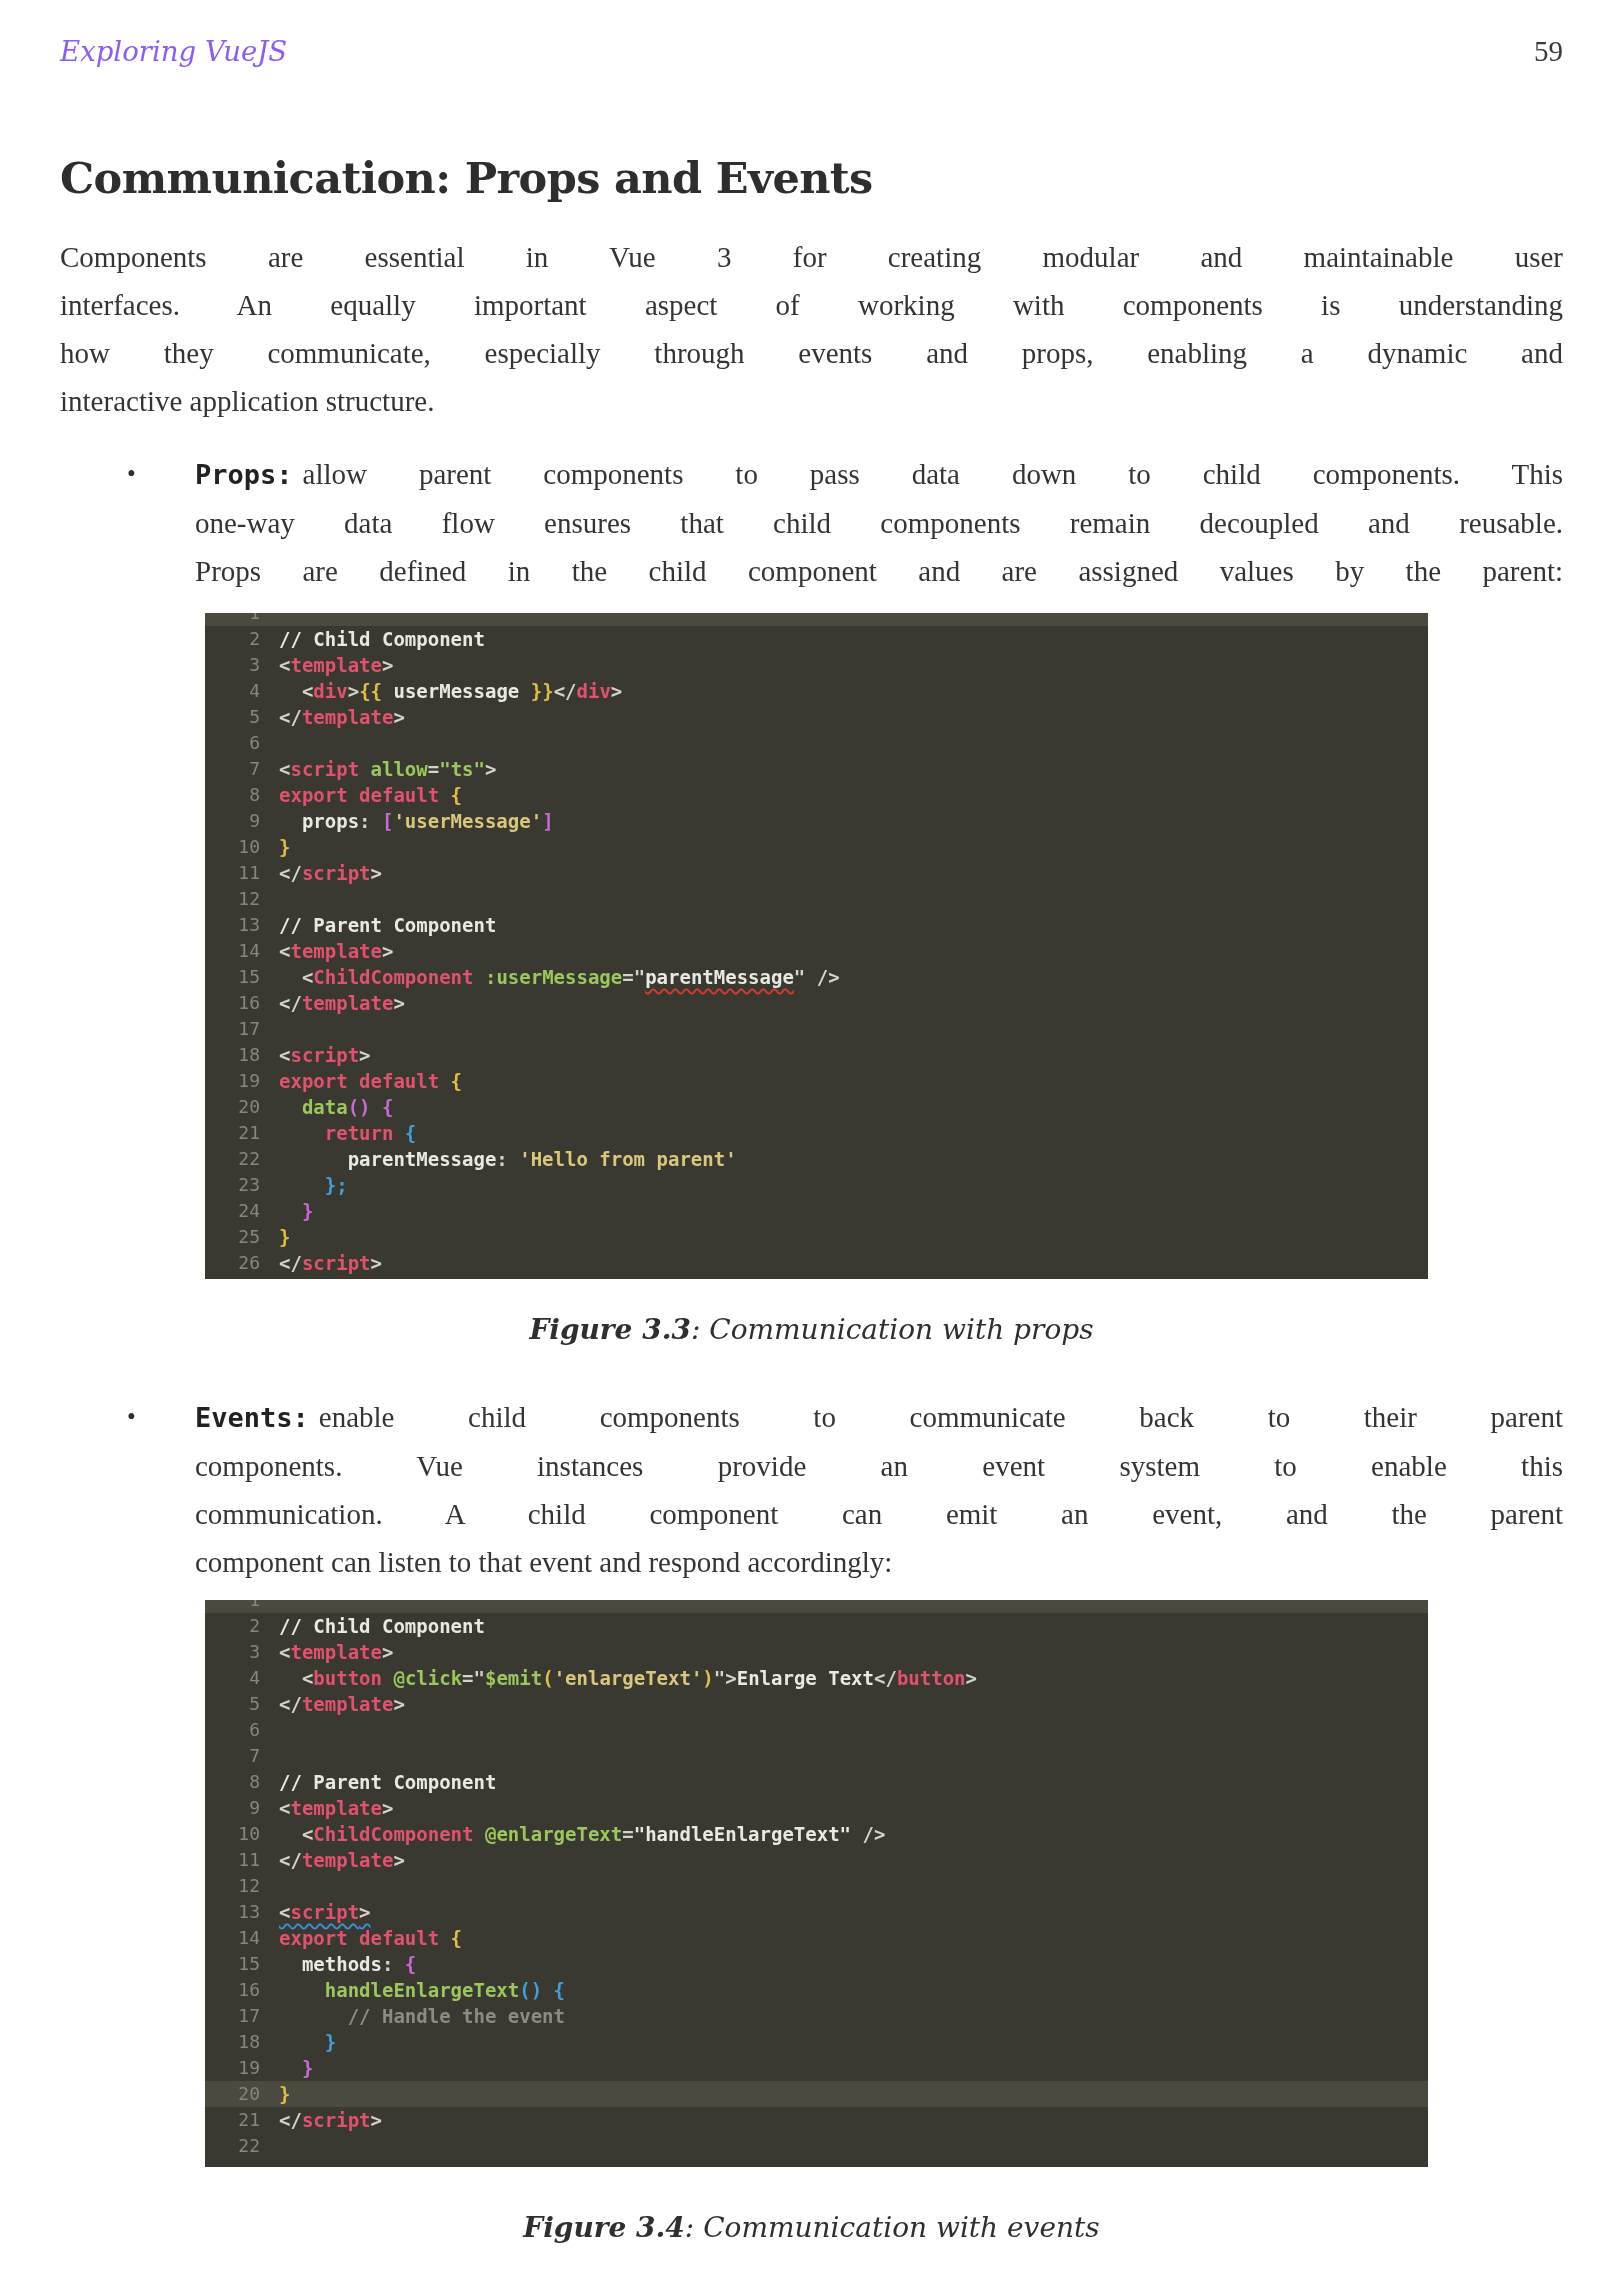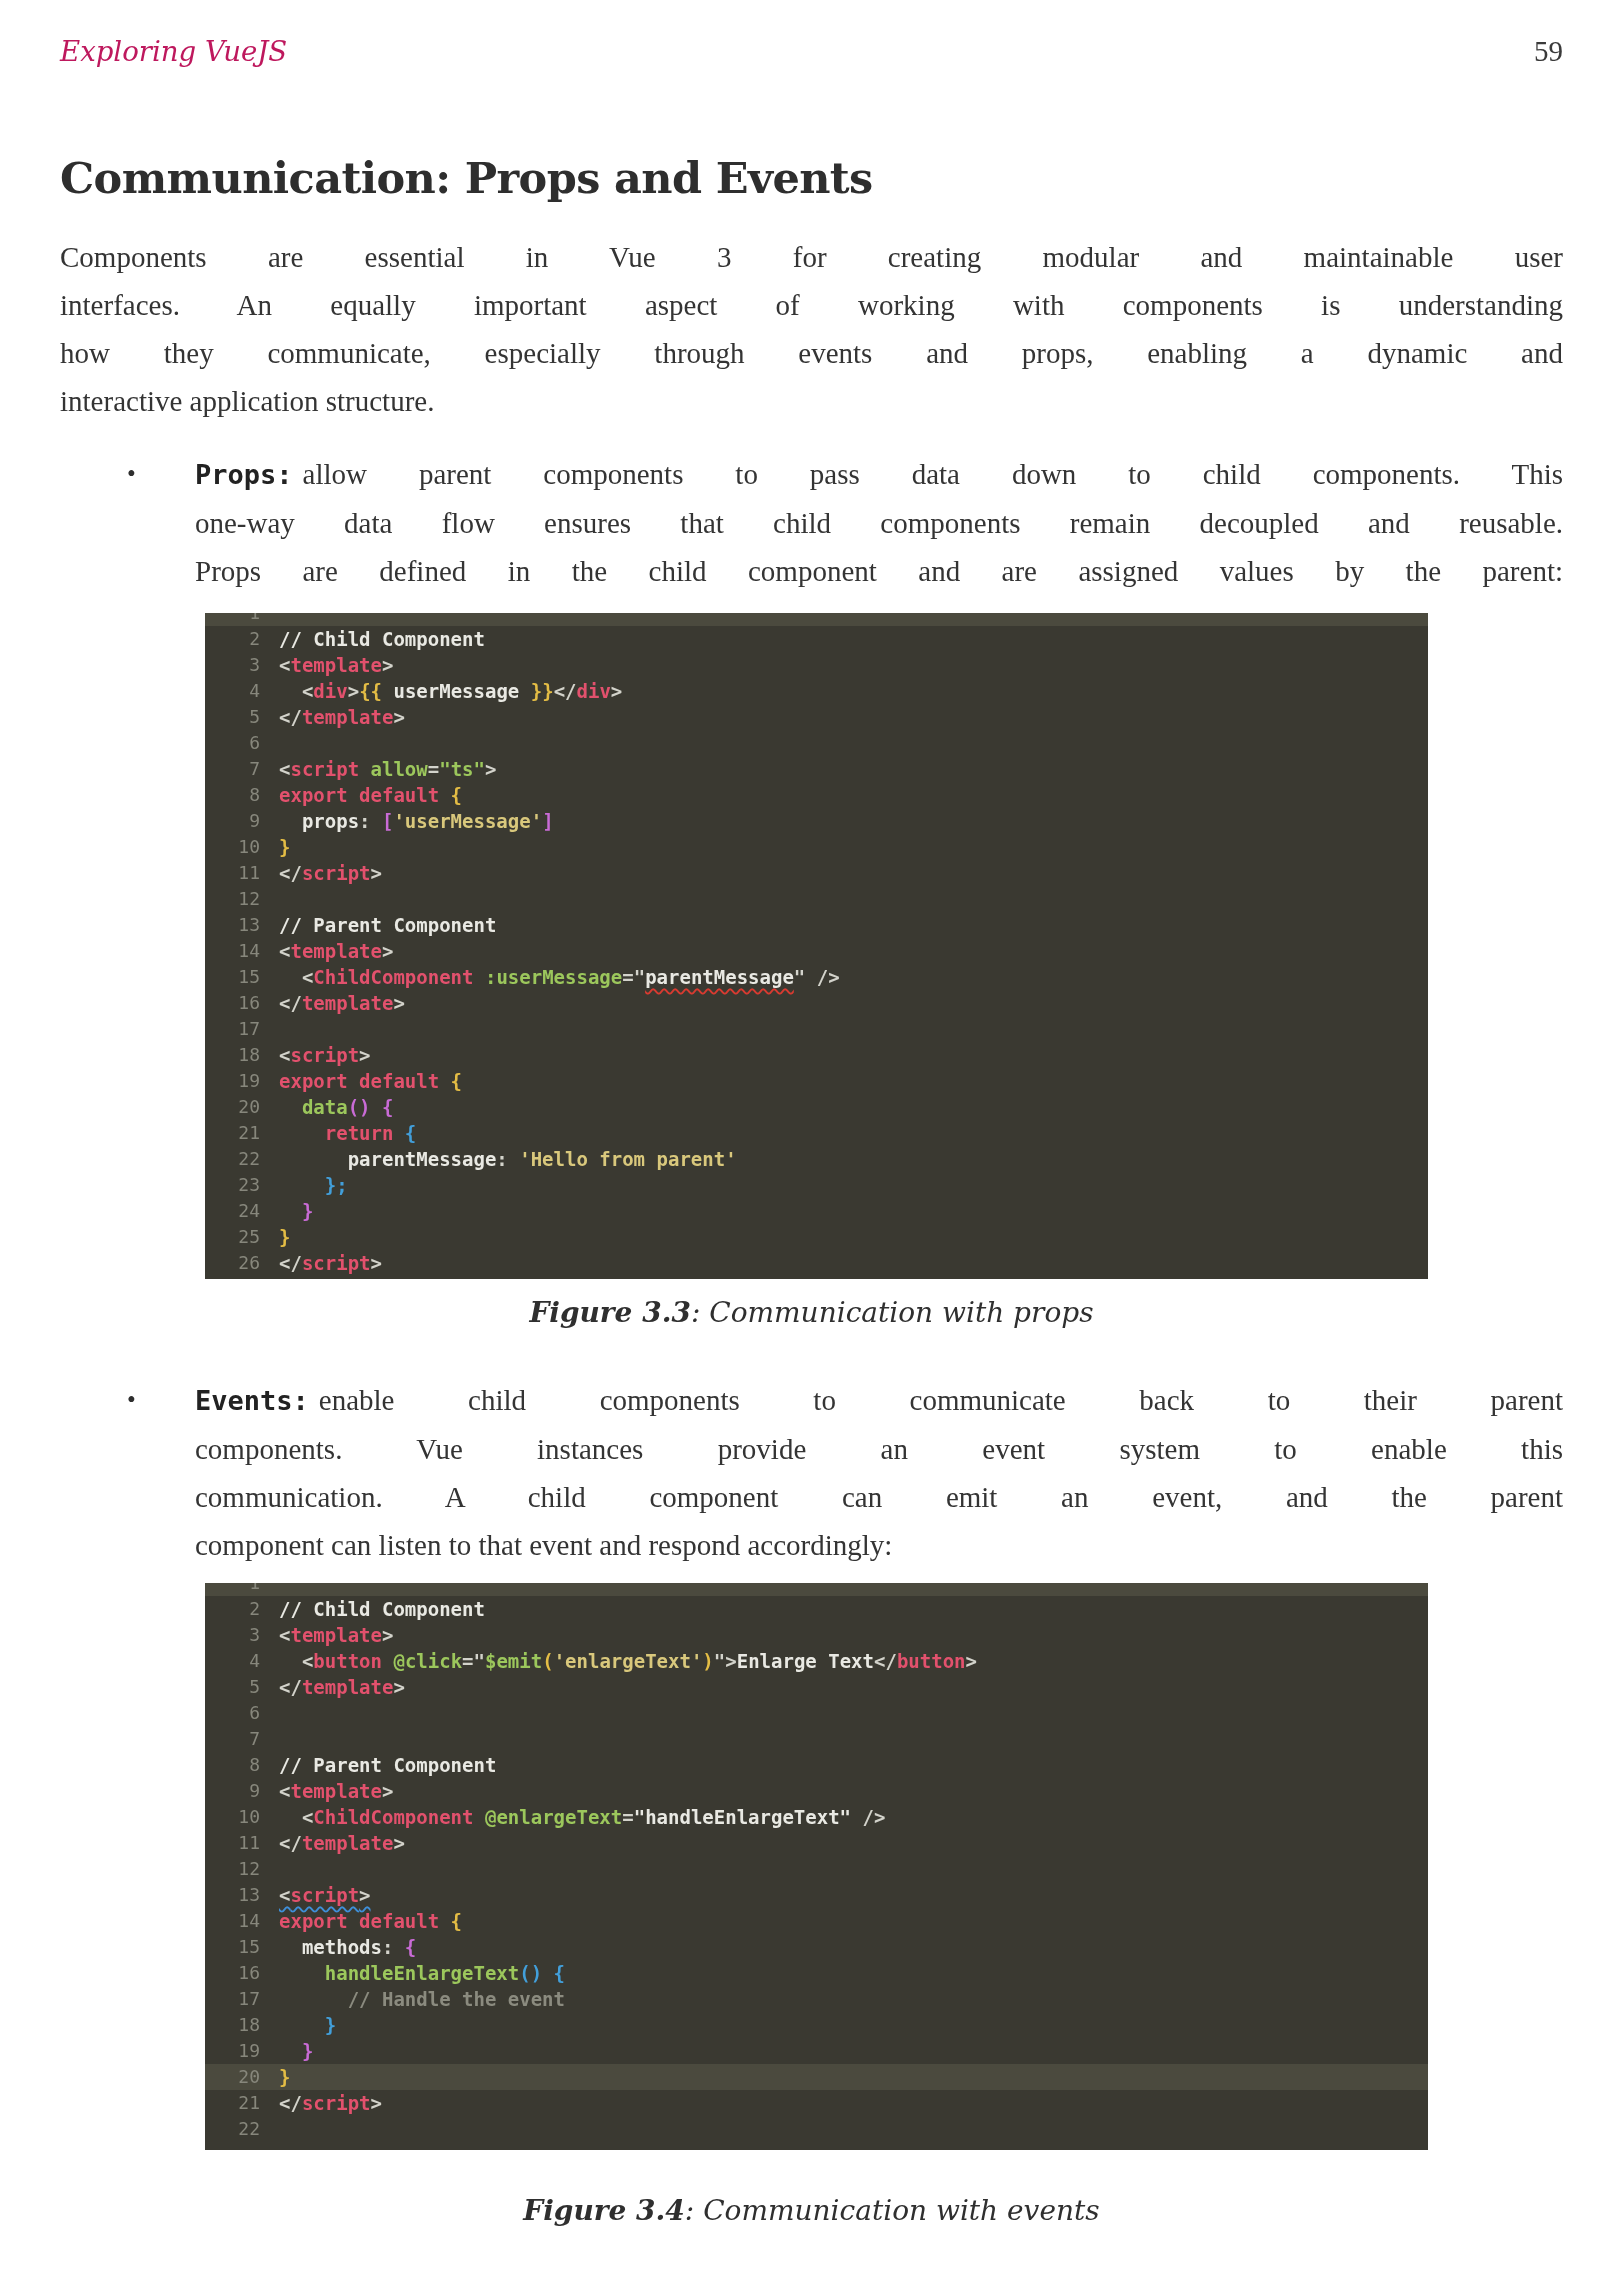--- a/index.html
+++ b/index.html
@@ -19,21 +19,21 @@
   }
   *{margin:0;padding:0;box-sizing:border-box;}
   html,body{background:#ffffff;}
   body{
     width:1623px;height:2295px;position:relative;overflow:hidden;
     font-family:"Liberation Serif",serif;color:var(--ink);
   }
   .page{padding:34px 60px 0 60px;}
   
   .hdr{display:flex;justify-content:space-between;align-items:baseline;line-height:34px;}
-  .hdr .book{font-family:"DejaVu Serif",serif;font-style:italic;font-size:27.6px;color:#be185d;}
+  .hdr .book{font-family:"DejaVu Serif",serif;font-style:italic;font-size:27.6px;color:#8b5cf6;}
   .hdr .pno{font-size:29px;color:#3a3a3a;}
   
   h1{
     font-family:"DejaVu Serif",serif;font-weight:700;font-size:43px;line-height:1.1;
     letter-spacing:-0.6px;color:#2e2e2e;margin-top:86px;
   }
   
   .para{margin-top:31px;}
   .tline{font-size:29px;line-height:48px;color:var(--ink);text-align:justify;}
   .tline.jl{text-align-last:justify;}
@@ -74,21 +74,21 @@
   .sq-red{
     text-decoration-line:underline;text-decoration-style:wavy;
     text-decoration-color:#d93a30;text-decoration-thickness:1.6px;text-underline-offset:4.4px;
   }
   .sq-blue{
     text-decoration-line:underline;text-decoration-style:wavy;
     text-decoration-color:#3e8fd9;text-decoration-thickness:1.6px;text-underline-offset:4.4px;
   }
   
   .caption{
-    margin-top:15px;text-align:center;font-family:"DejaVu Serif",serif;font-style:italic;
+    margin-top:32px;text-align:center;font-family:"DejaVu Serif",serif;font-style:italic;
     font-size:28px;line-height:38px;color:#2f2f2f;
   }
   .caption .capb{font-weight:700;}
   .fig2wrap{margin-top:13.8px;}
   .cap2{margin-top:42px;}
 </style>
 </head>
 <body>
 
 <div class="page">

